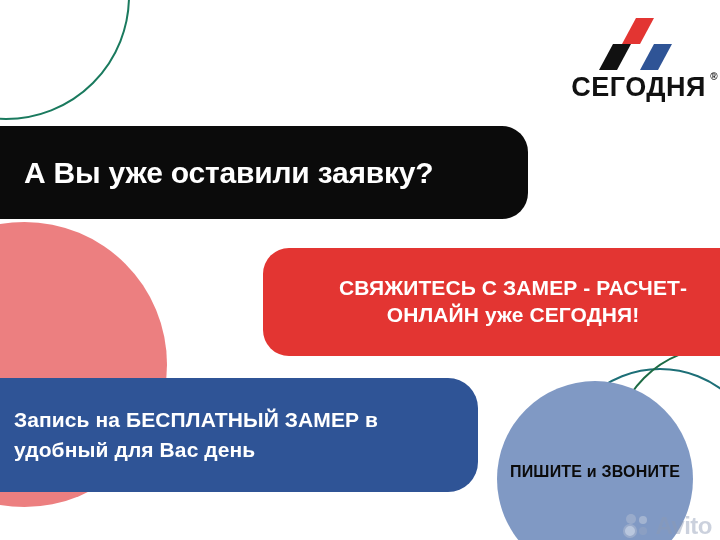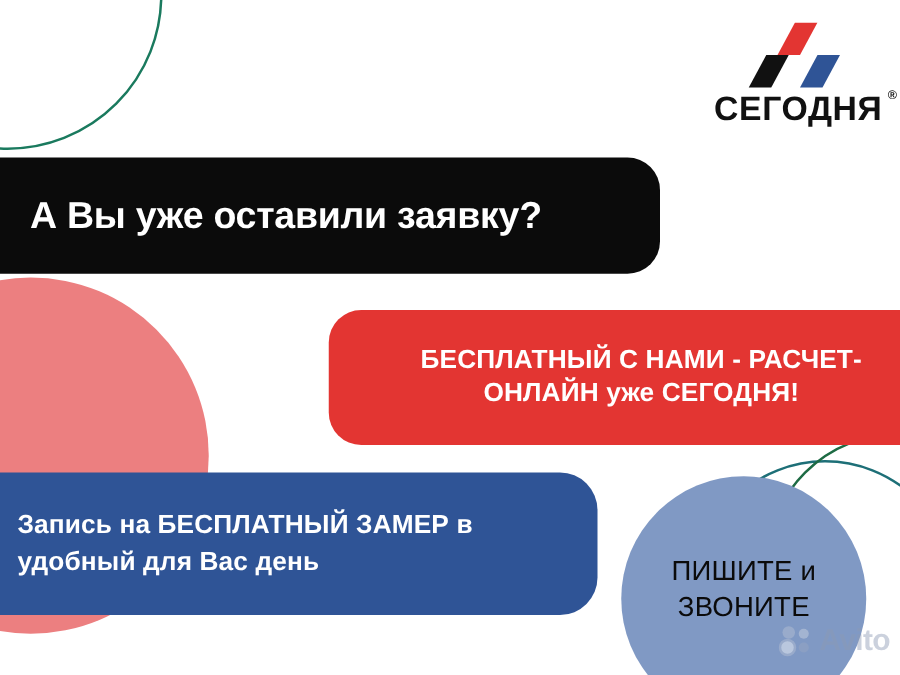--- a/index.html
+++ b/index.html
@@ -169,32 +169,33 @@
     top: 381px;
     width: 196px;
     height: 196px;
     display: flex;
     align-items: center;
     justify-content: center;
     text-align: center;
   }
   .callout-circle-text .txt {
     color: #0b0b0b;
-    font-size: 22px;
-    font-weight: normal;
+    font-size: 16px;
+    font-weight: bold;
     line-height: 1.3;
     margin-top: -14px;
     letter-spacing: 0.2px;
+    text-align: right;
   }
 
   
   .watermark {
     position: absolute;
     right: 8px;
-    bottom: 13px;
+    bottom: 0;
     display: flex;
     align-items: center;
     opacity: 0.45;
   }
   .watermark .wm-text {
     font-size: 24px;
     font-weight: bold;
     color: #8d9ab4;
     letter-spacing: -0.5px;
     margin-left: 2px;
@@ -223,21 +224,21 @@
       <span>СЕГОДНЯ</span>
       <span class="logo-reg">®</span>
     </div>
   </div>
 
   <div class="banner-black">
     <span class="txt">А Вы уже оставили заявку?</span>
   </div>
 
   <div class="banner-red">
-    <span class="txt">БЕСПЛАТНЫЙ С НАМИ - РАСЧЕТ-ОНЛАЙН уже СЕГОДНЯ!</span>
+    <span class="txt">СВЯЖИТЕСЬ С ЗАМЕР - РАСЧЕТ-ОНЛАЙН уже СЕГОДНЯ!</span>
   </div>
 
   <div class="banner-blue">
     <span class="txt">Запись на БЕСПЛАТНЫЙ ЗАМЕР в удобный для Вас день</span>
   </div>
 
   <div class="callout-circle-text">
     <span class="txt">ПИШИТЕ и ЗВОНИТЕ</span>
   </div>
 

